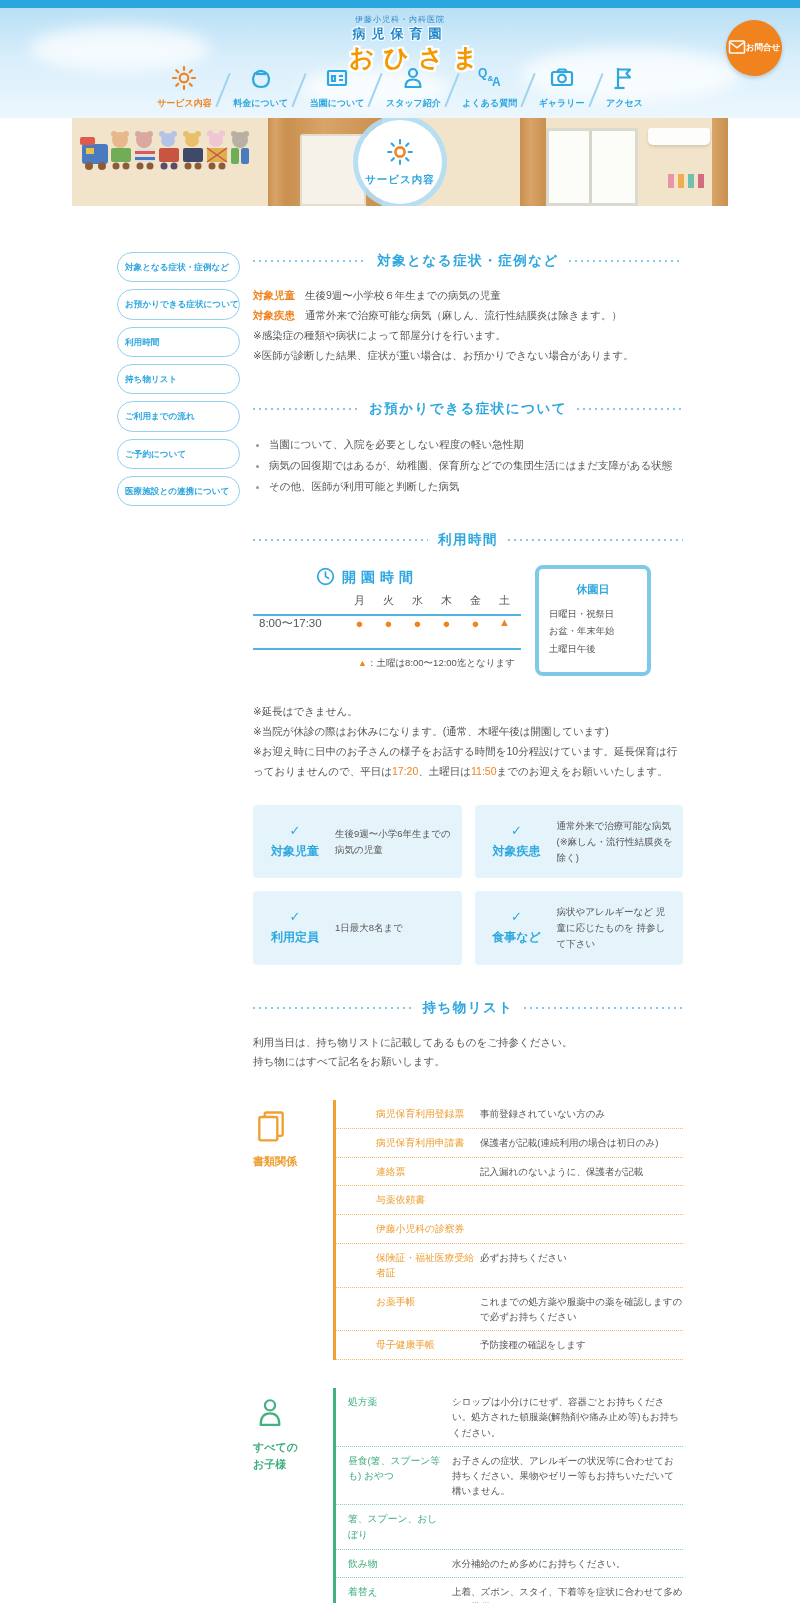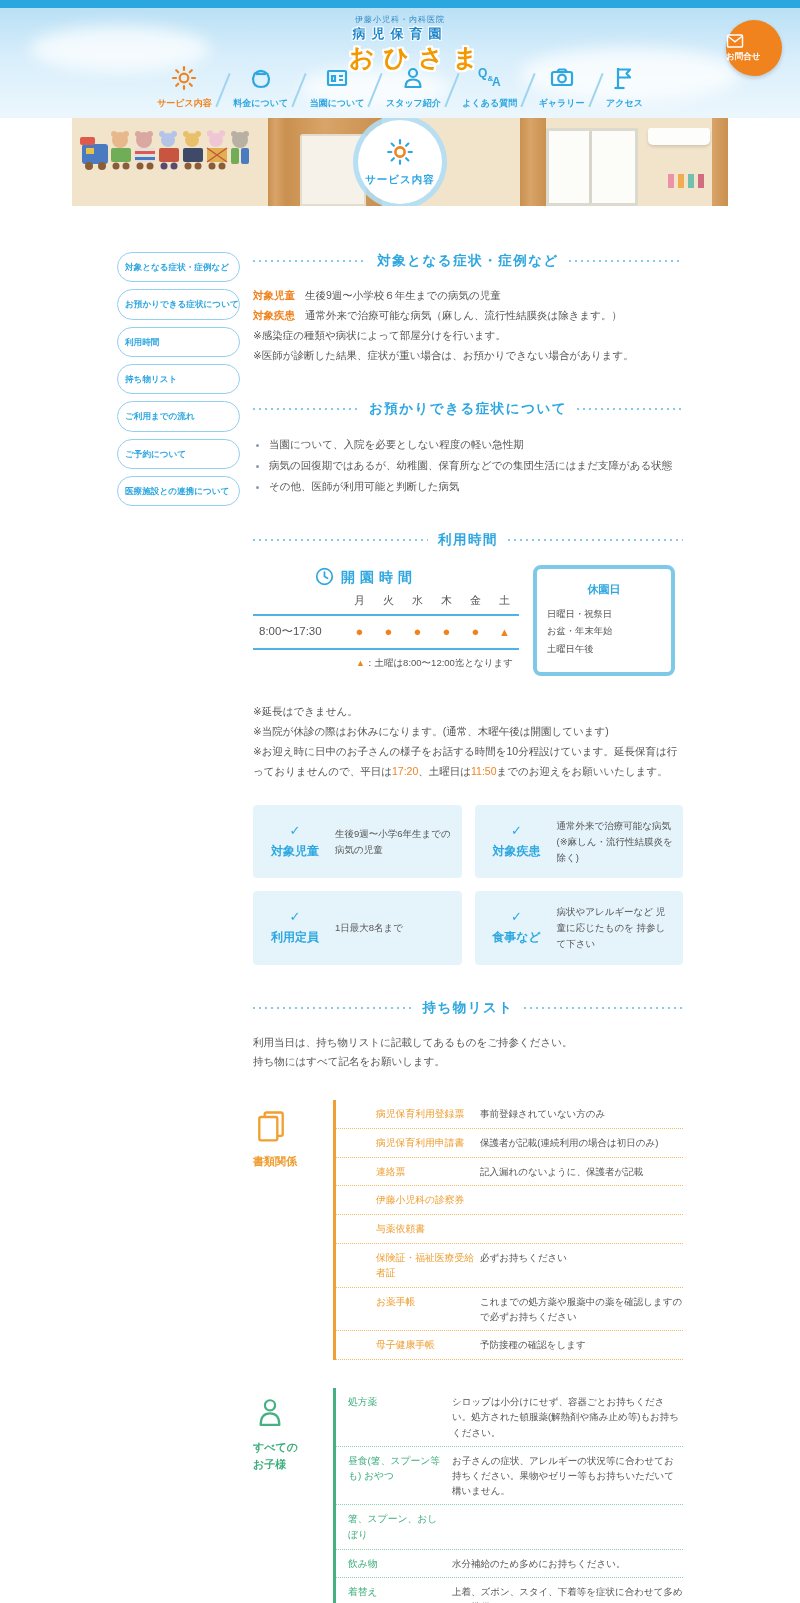--- a/index.html
+++ b/index.html
@@ -27,21 +27,21 @@
     font-size:13px; font-weight:bold; color:#1d86cb; letter-spacing:6px; margin-top:1px;
     text-shadow:-1px -1px 0 #fff,1px -1px 0 #fff,-1px 1px 0 #fff,1px 1px 0 #fff;
   }
   .logo .name {
     font-size:25px; font-weight:bold; color:#f39800; letter-spacing:9px; margin-top:0;
     text-shadow:-2px -2px 0 #fff,2px -2px 0 #fff,-2px 2px 0 #fff,2px 2px 0 #fff,0 -2px 0 #fff,0 2px 0 #fff,-2px 0 0 #fff,2px 0 0 #fff;
     padding-left:36px;
   }
   .contact-btn {
     position:absolute; top:12px; right:18px; width:56px; height:56px; border-radius:50%;
-    background:#f0831e; color:#fff; display:flex; flex-direction:column; 
+    background:#f0831e; color:#fff; display:flex; flex-direction:row; align-items:center;
     justify-content:center; gap:0; font-size:8.5px; font-weight:bold; cursor:pointer;
     box-shadow:0 2px 4px rgba(0,0,0,.18); z-index:5;
   }
   .nav { position:absolute; bottom:4px; left:0; right:0; display:flex; justify-content:center; align-items:flex-end; }
   .nav-item {
     display:flex; flex-direction:column; align-items:center; gap:4px;
     padding:0 9px 4px; font-size:9px; font-weight:bold; color:#2ea7e0; cursor:pointer; white-space:nowrap;
   }
   .nav-item.active { color:#f0831e; }
   .nav-sep { width:1.5px; height:36px; background:#9fd4ef; transform:rotate(22deg); margin:0 1px 6px; }
@@ -91,27 +91,27 @@
   .section { margin-bottom:34px; }
   .bullets { list-style:disc; padding-left:16px; font-size:10.5px; line-height:2.0; color:#555; }
   .bullets li::marker { color:#8a9bb0; }
 
   
   .hours-row { display:flex; gap:14px; padding-right:32px; margin-top:4px; }
   .hours-left { flex:1; }
   .open-title { display:flex; align-items:center; justify-content:center; gap:7px; margin:2px 40px 4px 0; color:#2ea7e0; font-weight:bold; font-size:14px; letter-spacing:5px; }
   .ht-head { display:flex; padding-left:92px; margin-bottom:6px; }
   .ht-head .day { width:29px; text-align:center; font-size:11px; color:#555; }
-  .ht-body { display:flex; align-items:center; border-top:2px solid #51b2e4; border-bottom:2px solid #51b2e4; height:36px; }
+  .ht-body { display:flex; border-top:2px solid #51b2e4; border-bottom:2px solid #51b2e4; height:36px; }
   .ht-body .time { width:92px; font-size:11.5px; color:#555; padding-left:6px; }
   .ht-body .mark { width:29px; text-align:center; font-size:13px; color:#f0831e; }
   .ht-body .mark.tri { font-size:11px; }
   .sat-note { text-align:right; margin:7px 6px 0 0; font-size:9.5px; color:#555; }
   .sat-note .tri { color:#f0831e; font-size:9px; }
-  .closed-box { width:142px; flex-shrink:0; border:4px solid #7ec8e8; border-radius:8px; padding:13px 10px; background:#fff; }
+  .closed-box { width:116px; flex-shrink:0; border:4px solid #7ec8e8; border-radius:8px; padding:13px 10px; background:#fff; }
   .closed-box .cb-title { text-align:center; color:#2ea7e0; font-weight:bold; font-size:11px; margin-bottom:9px; }
   .closed-box .cb-line { font-size:9.3px; color:#555; line-height:1.9; }
   .hours-notes { margin-top:26px; }
   .t-orange { color:#f0831e; }
 
   .cards { display:grid; grid-template-columns:1fr 1fr; gap:13px; margin-top:24px; }
   .card { background:#e5f4fb; border-radius:4px; padding:13px 10px; display:flex; align-items:center; gap:8px; }
   .card-left { width:64px; flex-shrink:0; text-align:center; line-height:1.3; }
   .card-left .check { display:block; color:#2ea7e0; font-weight:bold; font-size:13px; }
   .card-left .card-title { color:#2ea7e0; font-weight:bold; font-size:12px; }
@@ -469,25 +469,25 @@
               </div>
             <div class="bel-row">
                 <div class="bel-item">病児保育利用申請書</div>
                 <div class="bel-desc">保護者が記載(連続利用の場合は初日のみ)</div>
               </div>
             <div class="bel-row">
                 <div class="bel-item">連絡票</div>
                 <div class="bel-desc">記入漏れのないように、保護者が記載</div>
               </div>
             <div class="bel-row">
+                <div class="bel-item">与薬依頼書</div>
+                <div class="bel-desc"></div>
+              </div>
+            <div class="bel-row">
                 <div class="bel-item">伊藤小児科の診察券</div>
-                <div class="bel-desc"></div>
-              </div>
-            <div class="bel-row">
-                <div class="bel-item">与薬依頼書</div>
                 <div class="bel-desc"></div>
               </div>
             <div class="bel-row">
                 <div class="bel-item">保険証・福祉医療受給者証</div>
                 <div class="bel-desc">必ずお持ちください</div>
               </div>
             <div class="bel-row">
                 <div class="bel-item">お薬手帳</div>
                 <div class="bel-desc">これまでの処方薬や服薬中の薬を確認しますので必ずお持ちください</div>
               </div>

